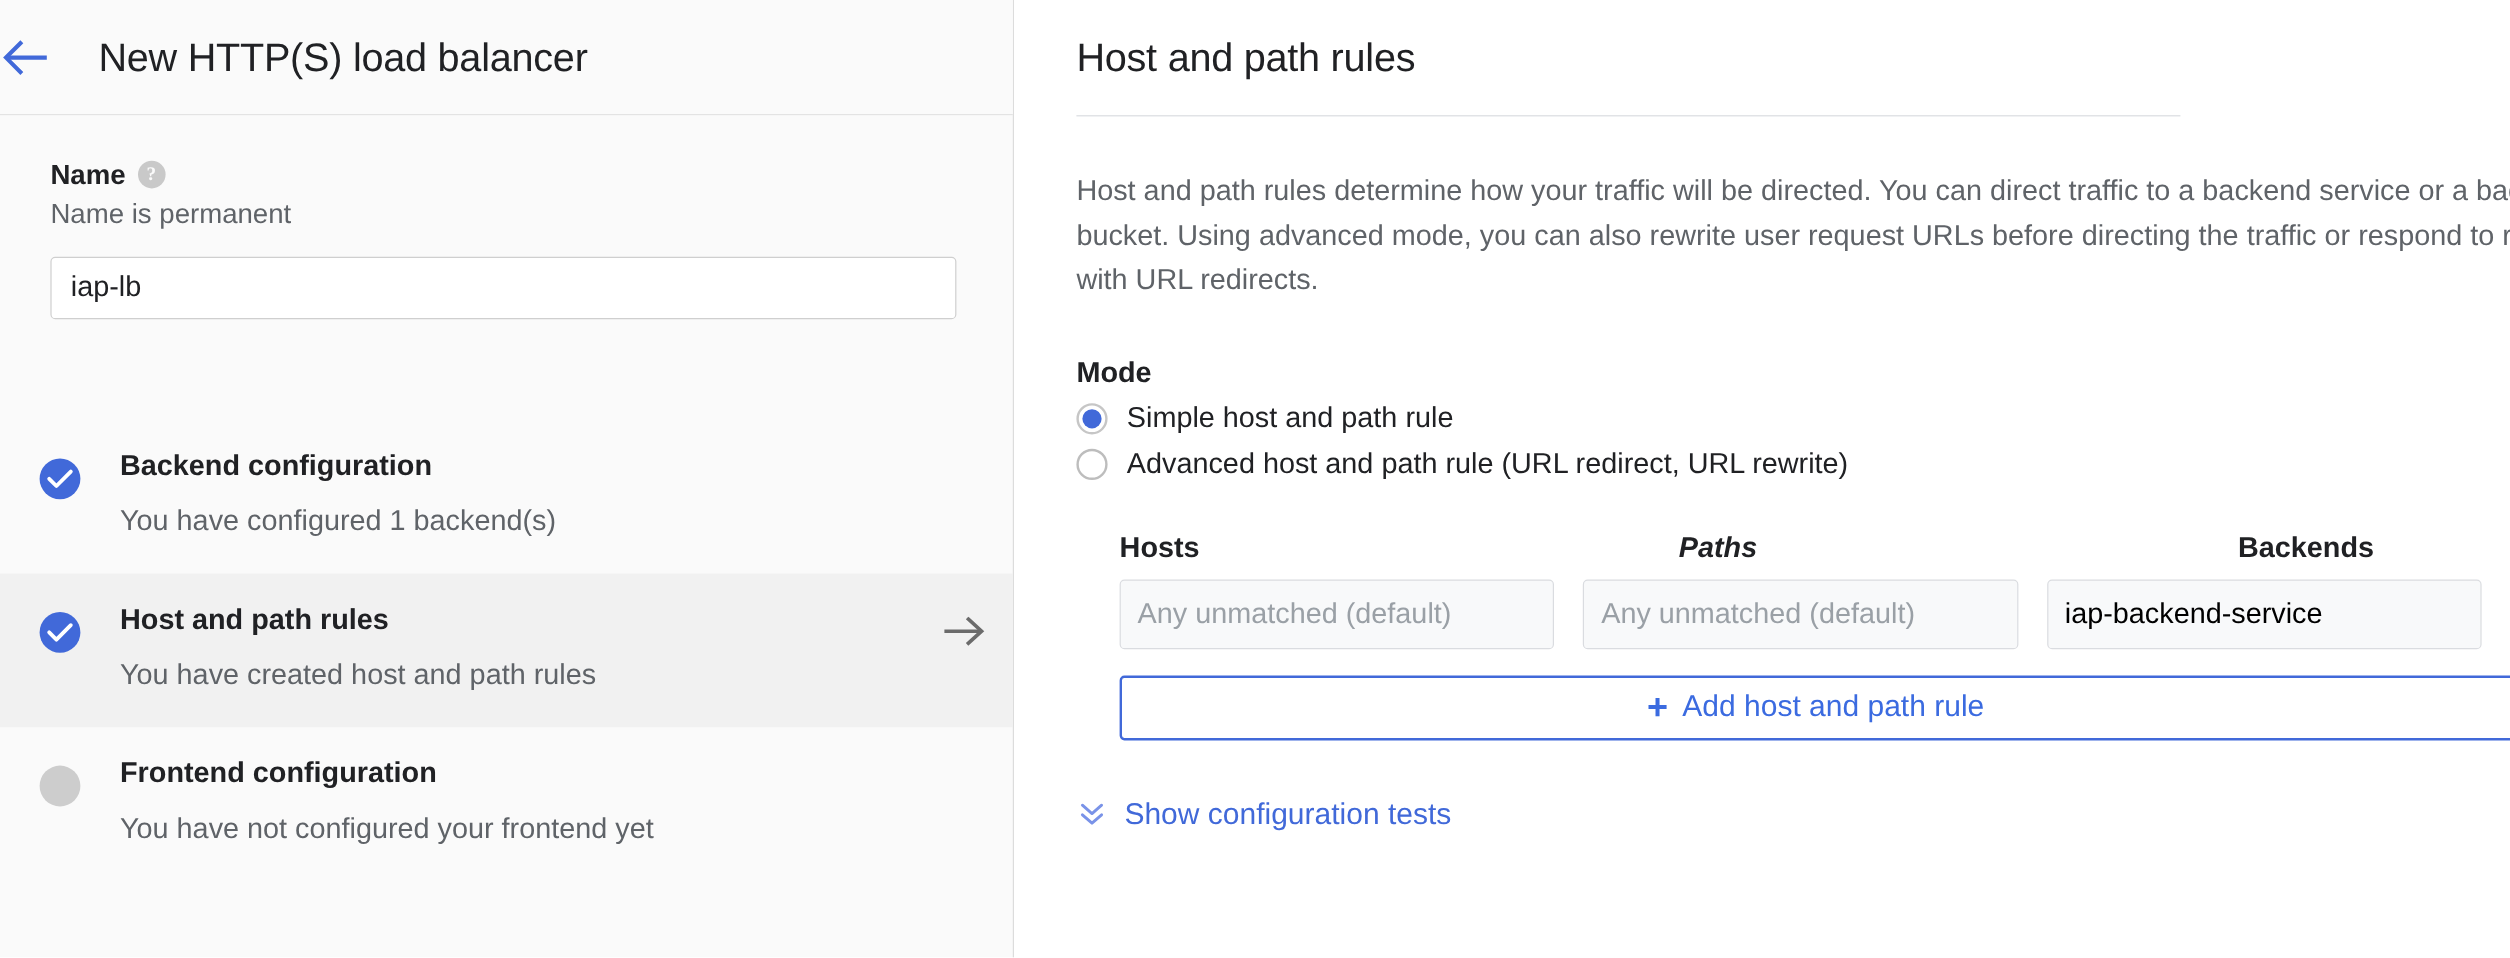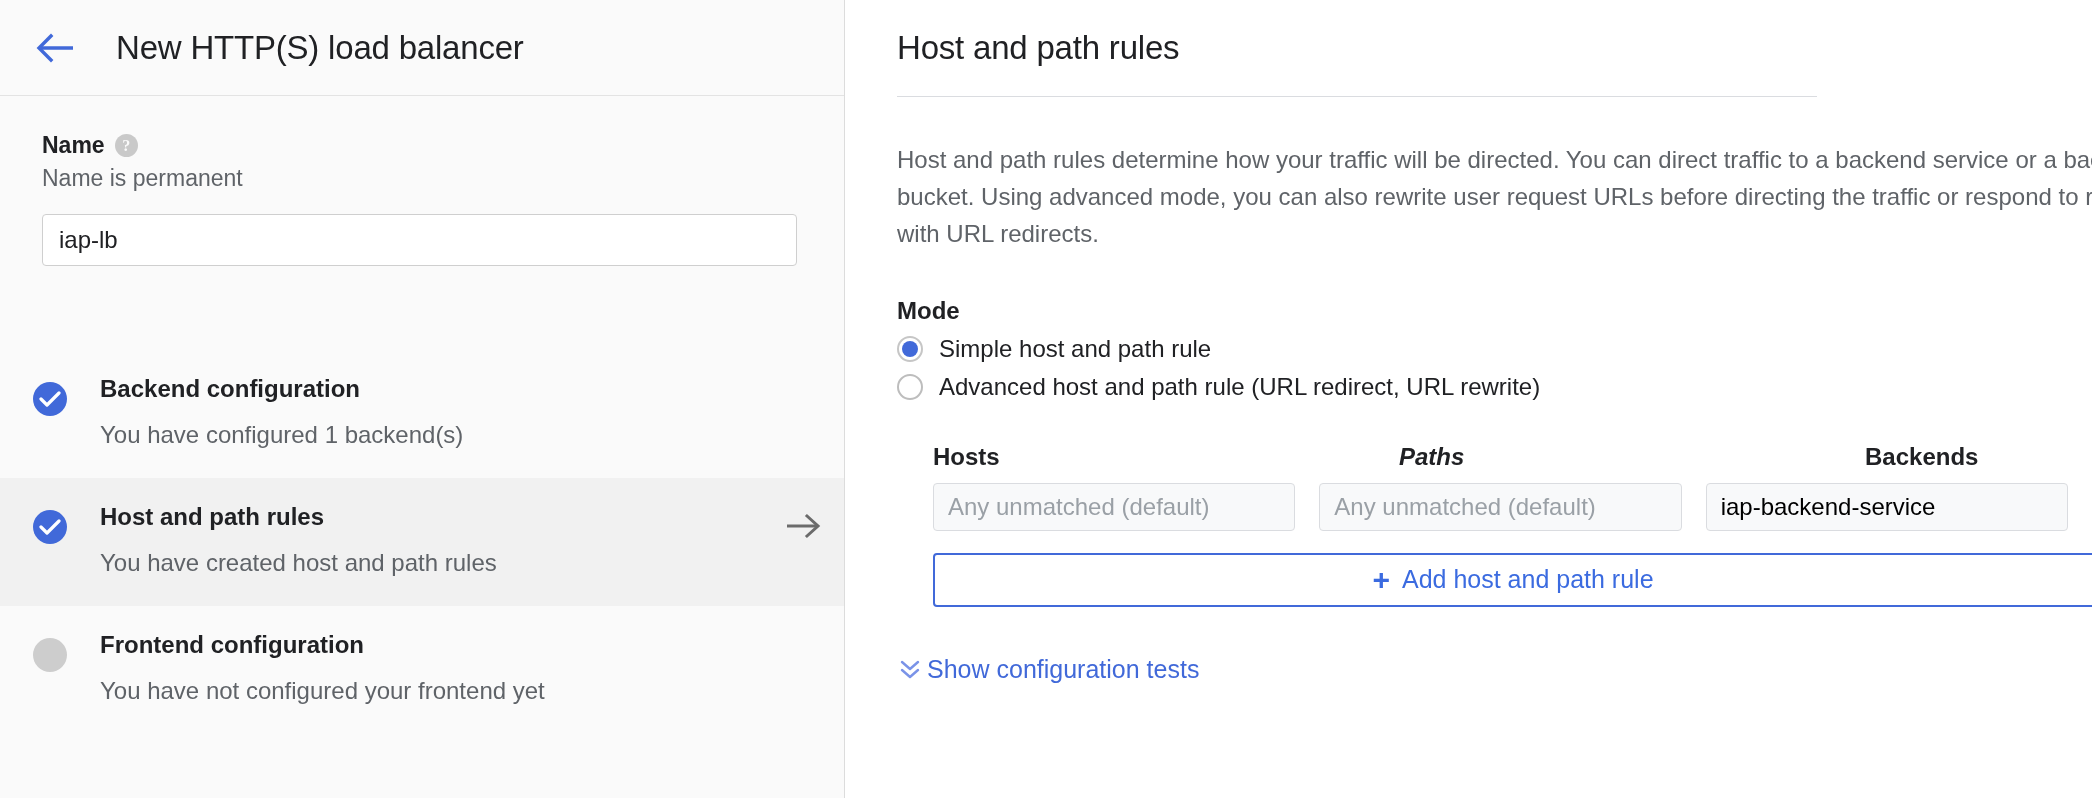--- a/index.html
+++ b/index.html
@@ -17,21 +17,20 @@
     height: 798px;
     background: #fafafa;
     border-right: 1px solid #dcdcdc;
     position: relative;
     flex: 0 0 845px;
   }
   .left-header {
     height: 96px;
     display: flex;
     align-items: center;
-    padding-left: 34px;
     border-bottom: 1px solid #e3e3e3;
     background: #fafafa;
   }
   .back-arrow {
     width: 44px; height: 44px;
     display: flex; align-items: center; justify-content: center;
     cursor: pointer;
     flex: 0 0 44px;
   }
   .page-title {
@@ -173,21 +172,21 @@
   .col-headers { display: flex; }
   .col-head {
     font-size: 24px; font-weight: 700; color: #202124;
   }
   .col-hosts { width: 466px; flex: 0 0 466px; }
   .col-paths { width: 466px; flex: 0 0 466px; font-style: italic; }
   .col-backends { width: 466px; flex: 0 0 466px; }
 
   .fields-row { display: flex; margin-top: 12px; }
   .field {
-    height: 48px;
+    height: 58px;
     border: 1px solid #dadce0;
     border-radius: 4px;
     background: #f8f9fa;
     display: flex; align-items: center;
     padding: 0 14px;
     font-size: 24px;
     color: #9aa0a6;
     width: 442px;
     margin-right: 24px;
     overflow: hidden;
@@ -212,21 +211,21 @@
   .plus-icon {
     color: #3b6be0; font-size: 30px; font-weight: 700;
     line-height: 1;
   }
   .add-rule-label {
     font-size: 25px; color: #3b6be0;
   }
 
   .show-tests {
     margin-top: 48px;
-    display: flex; align-items: center; gap: 4px;
+    display: flex; align-items: flex-start; gap: 14px;
     cursor: pointer;
     width: fit-content;
   }
   .chevrons { display: flex; flex-direction: column; line-height: 0.55; }
   .show-tests-label {
     font-size: 25px; color: #4169d9;
   }
 </style>
 </head>
 <body>

